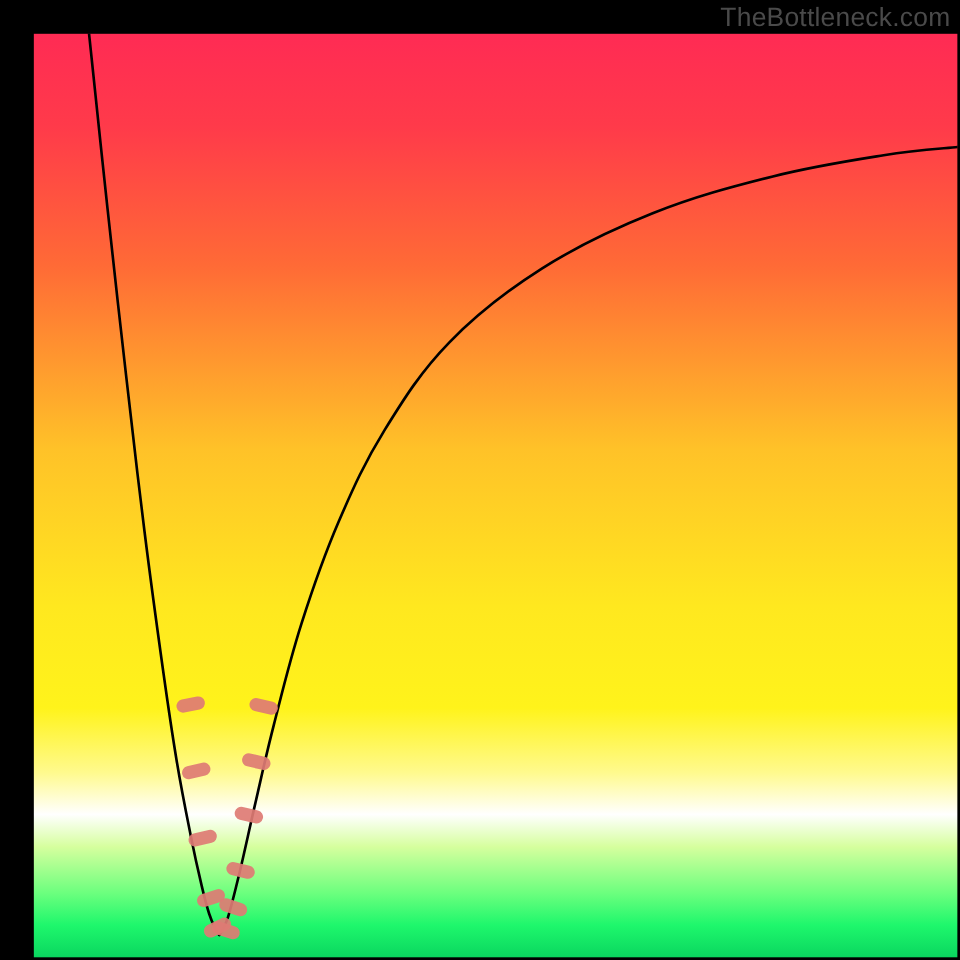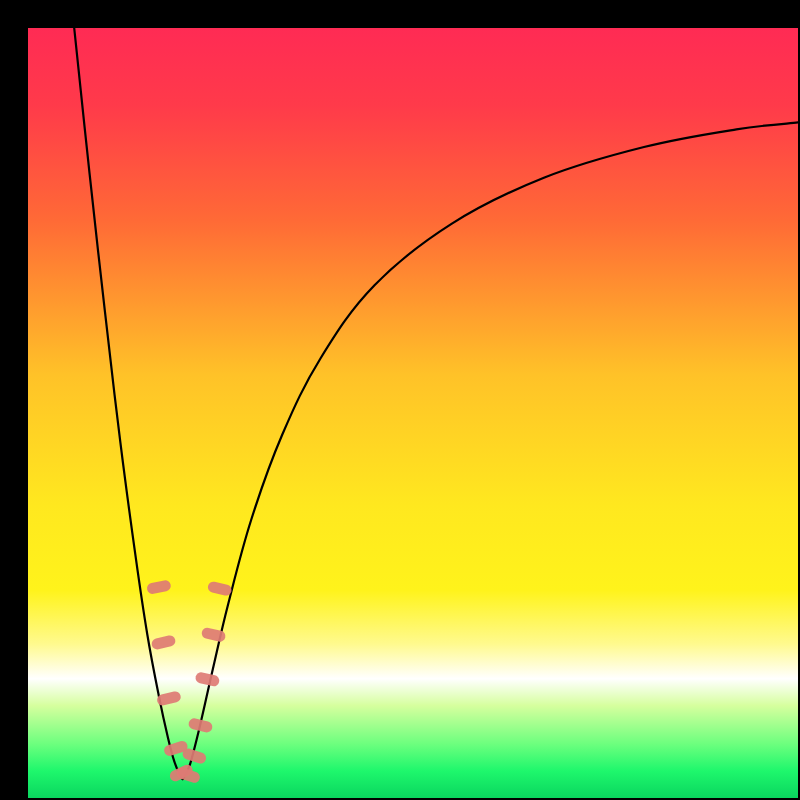--- a/index.html
+++ b/index.html
@@ -80,13 +80,14 @@
           <rect x="-5.5" y="-12" width="11" height="24" rx="5.5" ry="5.5" fill="#de7b74" fill-opacity="0.92" transform="translate(160.16000000000003 747.264) rotate(-72.028391964892)"></rect>
           <rect x="-5.5" y="-12" width="11" height="24" rx="5.5" ry="5.5" fill="#de7b74" fill-opacity="0.92" transform="translate(166.32000000000002 728.064) rotate(-72.028391964892)"></rect>
           <rect x="-5.5" y="-12" width="11" height="24" rx="5.5" ry="5.5" fill="#de7b74" fill-opacity="0.92" transform="translate(172.48 697.3439999999999) rotate(-76.4704119727819)"></rect>
           <rect x="-5.5" y="-12" width="11" height="24" rx="5.5" ry="5.5" fill="#de7b74" fill-opacity="0.92" transform="translate(179.41 651.264) rotate(-76.94648423924845)"></rect>
           <rect x="-5.5" y="-12" width="11" height="24" rx="5.5" ry="5.5" fill="#de7b74" fill-opacity="0.92" transform="translate(185.57000000000002 606.72) rotate(-76.94648423924845)"></rect>
           <rect x="-5.5" y="-12" width="11" height="24" rx="5.5" ry="5.5" fill="#de7b74" fill-opacity="0.92" transform="translate(191.73 560.64) rotate(-76.94648423924845)"></rect>
         </g>
     </svg>
   </div>
 
+  <div class="watermark">TheBottleneck.com</div>
 </div>
 
 </body></html>

